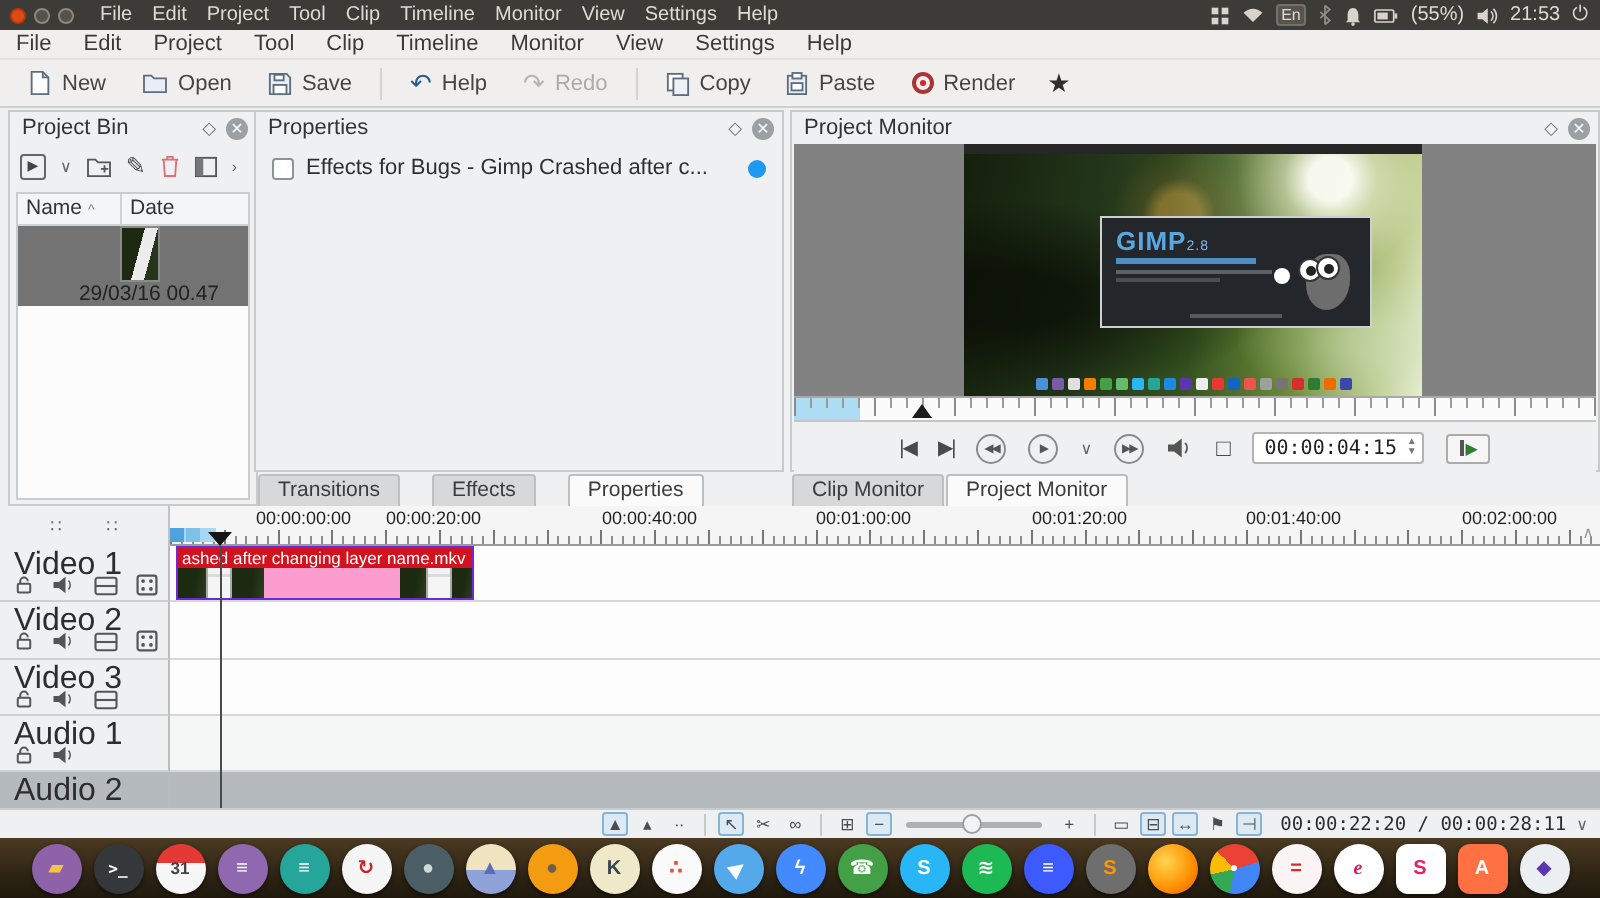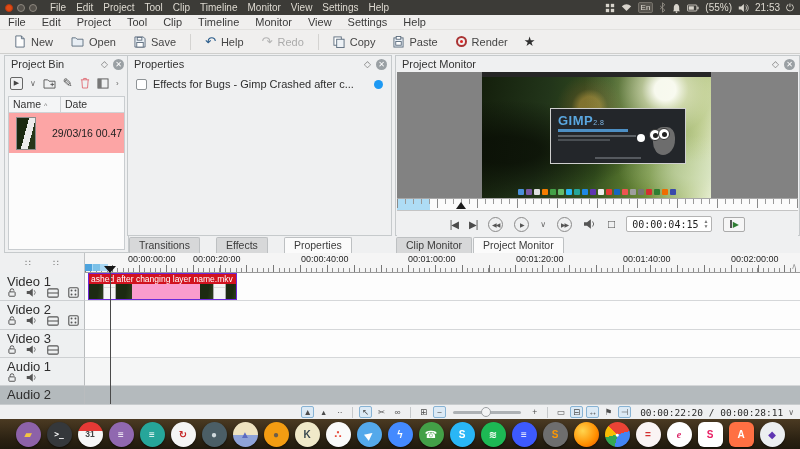--- a/index.html
+++ b/index.html
@@ -45,21 +45,21 @@
   .bin { left:4px; top:55px; width:125px; height:198px; }
   .bin-tools { height:22px; display:flex; align-items:center; gap:7px; padding:0 5px; }
   .bin-tools .g { font-size:12px; color:#4c4c4c; }
   .addbox { width:13px; height:13px; border:1px solid #666; border-radius:2px; font-size:7px; color:#444; display:flex; align-items:center; justify-content:center; }
   .chev { font-size:8px; color:#666; }
   .bin-table { position:absolute; left:3px; right:3px; top:40px; bottom:2px; background:#fcfcfc; border:1px solid #c9cdd0; }
   .bin-head { display:flex; height:16px; background:#f4f5f6; border-bottom:1px solid #cfd3d6; font-size:10.5px; color:#333; }
   .bin-head .c1 { width:52px; border-right:1px solid #cfd3d6; padding:1px 4px; }
   .bin-head .c2 { flex:1; padding:1px 4px; }
   .sortc { font-size:7px; color:#777; }
-  .bin-row { display:flex; align-items:center; height:40px; background:#fca5a5; }
+  .bin-row { display:flex; align-items:center; height:40px; background:#737373;flex-direction:column; }
   .bin-thumb { width:20px; height:33px; margin-left:7px; border:1px solid #8a8a8a;
     background:linear-gradient(105deg,#1c2a12 0 46%,#ececec 46% 72%,#26361a 72%); }
   .bin-date { font-size:10.5px; color:#222; margin-left:16px; }
 
   
   .props { left:127px; top:55px; width:265px; height:181px; }
   .prop-row { display:flex; align-items:center; gap:6px; padding:6px 8px 0 8px; }
   .cbox { width:11px; height:11px; background:#fff; border:1px solid #8e9396; border-radius:2px; }
   .prop-label { font-size:11px; color:#2f2f2f; flex:1; white-space:nowrap; overflow:hidden; }
   .info-dot { width:9px; height:9px; border-radius:50%; background:#1d99f3; }
@@ -129,21 +129,21 @@
   .tl-zone .z1 { left:0; background:#4da3dd; } .tl-zone .z2 { left:8px; background:#7cc1e8; }
   .tl-cursor-tri { position:absolute; left:104px; top:13px; width:0; height:0; border-left:6px solid transparent; border-right:6px solid transparent; border-top:7px solid #161616; }
   .ruler-collapse { position:absolute; right:3px; top:9px; font-size:8px; color:#999; }
   .playhead { position:absolute; left:110px; top:20px; width:1px; height:131px; background:#4a4a4a; }
 
   .thead { position:absolute; left:0; width:85px; background:#eef0f1; border-right:1px solid #b9bcbe; border-bottom:1px solid #cdd0d2; }
   .tlane { position:absolute; left:85px; right:0; border-bottom:1px solid #d5d7d9; background:#fdfdfd; }
   .r-v1 { top:20px; height:28px; } .r-v2 { top:48px; height:29px; } .r-v3 { top:77px; height:28px; }
   .r-a1 { top:105px; height:28px; background:#f5f6f6; } .r-a2 { top:133px; height:18px; background:#b4babd; border-bottom:none; }
   .thead.r-a1 { background:#eef0f1; } .thead.r-a2 { background:#b4babd; }
-  .tname { position:absolute; left:7px; top:1px; font-size:13px; color:#2d2d2d; }
+  .tname { position:absolute; left:7px; top:1px; font-size:16px; color:#2d2d2d; }
   .ticons { position:absolute; left:7px; top:14px; display:flex; gap:9px; align-items:center; }
 
   
   .clip { position:absolute; left:3px; top:0; width:149px; height:27px; border:1px solid #6d28d9; }
   .clip-title { height:10px; background:#d2121f; color:#fff; font-size:8.5px; line-height:10px; padding-left:2px; white-space:nowrap; overflow:hidden; }
   .clip-body { height:15px; display:flex; }
   .th-f { background:linear-gradient(100deg,#1c2a12 0 60%,#2c3f1c); }
   .th-w { background:linear-gradient(#f2f2f2 0 20%,#dcdcdc 20% 30%,#f5f5f5 30%); border-left:1px solid #aaa; border-right:1px solid #aaa; }
   .clip-pink { flex:1; background:#fa9ccd; }
 

